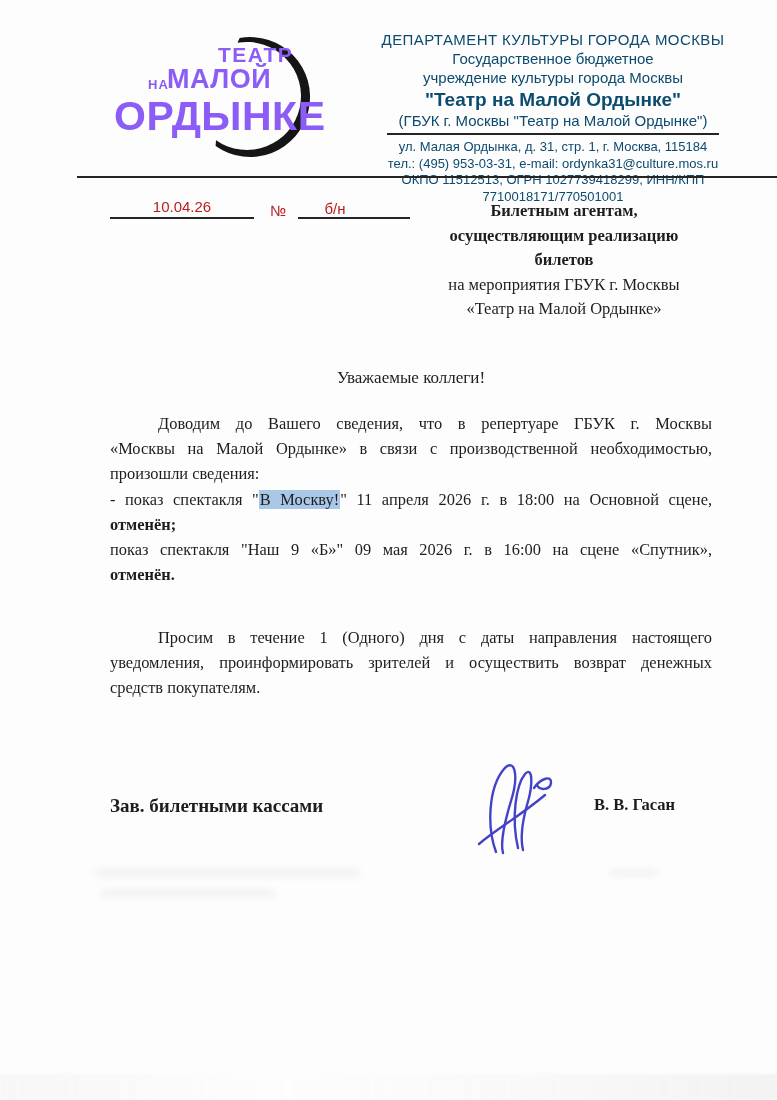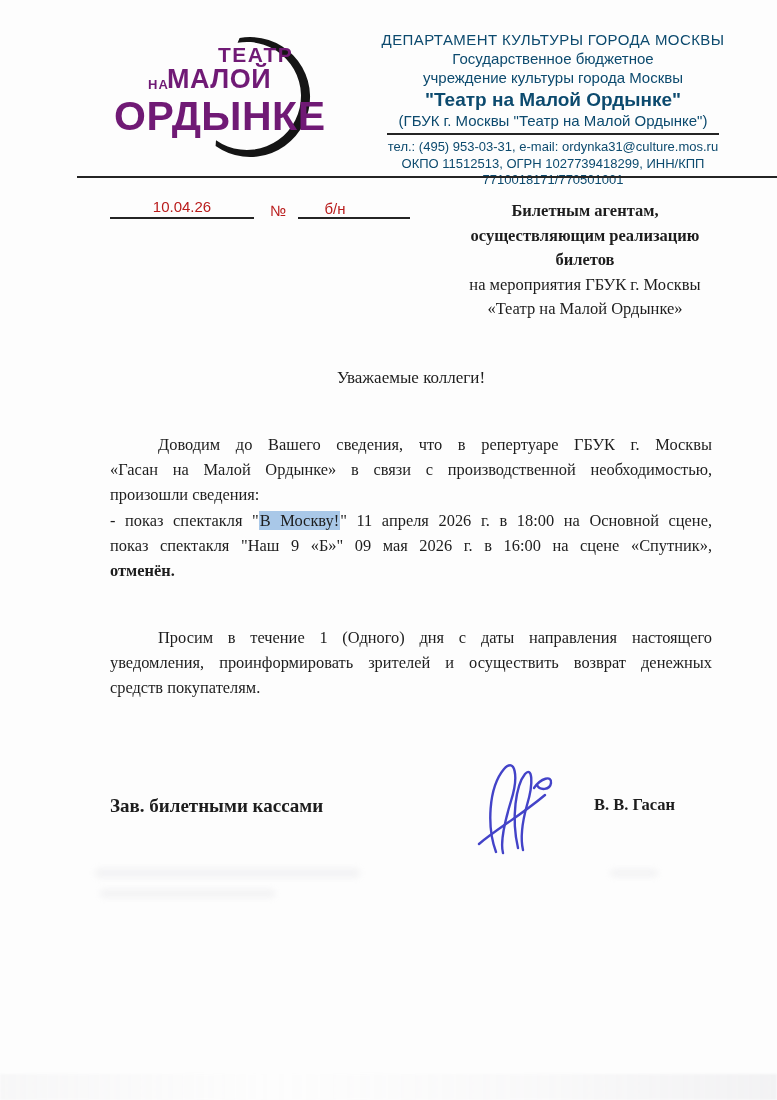--- a/index.html
+++ b/index.html
@@ -13,21 +13,21 @@
     font-family:"Liberation Serif", serif;
     color:var(--ink, #1d1d1d);
   }
 
   
   .logo{position:absolute;left:110px;top:28px;width:215px;height:142px;}
   .logo svg{position:absolute;left:0;top:0;}
   .logo .lg-txt{
     position:absolute;
     font-family:"Liberation Sans", sans-serif;
-    font-weight:600;color:#701a75;line-height:1;white-space:nowrap;
+    font-weight:600;color:#8b5cf6;line-height:1;white-space:nowrap;
   }
   .lg-teatr{left:108px;top:16px;font-size:21px;letter-spacing:1.5px;}
   .lg-na{left:38px;top:50px;font-size:13px;letter-spacing:1px;}
   .lg-maloy{left:57px;top:38px;font-size:27px;letter-spacing:.5px;}
   .lg-ordynke{left:4px;top:68px;font-size:41px;letter-spacing:.5px;}
 
   
   .org{
     position:absolute;left:330px;top:30px;width:446px;
     text-align:center;
@@ -54,32 +54,32 @@
   .ref-underline{
     display:inline-block;border-bottom:2px solid #242424;
     height:19px;vertical-align:bottom;
   }
   .ref-date{width:144px;text-align:center;}
   .ref-no{display:inline-block;margin:0 8px 0 12px;}
   .ref-num{width:112px;text-align:left;padding-left:26px;box-sizing:border-box;}
 
   
   .recipient{
-    position:absolute;left:439px;top:199px;width:292px;
+    position:absolute;left:418px;top:199px;width:292px;
     text-align:center;font-size:16.5px;line-height:24.5px;
   }
   .recipient .b{font-weight:bold;}
 
   
   .salutation{
     position:absolute;left:110px;top:368px;width:602px;
     text-align:center;font-size:17px;
   }
   .bodyblock{position:absolute;left:110px;width:602px;font-size:16.4px;}
-  .blk1{top:432px;}
+  .blk1{top:411px;}
   .blk2{top:625px;}
   .bline{height:25.2px;line-height:25.2px;white-space:nowrap;}
   .jline{text-align:justify;text-align-last:justify;-moz-text-align-last:justify;white-space:normal;height:25.2px;line-height:25.2px;}
   .indent{text-indent:48px;}
   .b{font-weight:bold;}
   .hl{background:var(--highlight,#a9c8e8);padding:0 1px;}
 
   
   .sig-title{position:absolute;left:110px;top:795px;font-size:19px;font-weight:bold;}
   .sig-name{position:absolute;left:594px;top:795px;font-size:16.5px;font-weight:bold;}
@@ -110,20 +110,21 @@
     <span class="lg-txt lg-ordynke">ОРДЫНКЕ</span>
   </div>
 
   <div class="org">
     <div class="org-l1">ДЕПАРТАМЕНТ КУЛЬТУРЫ ГОРОДА МОСКВЫ</div>
     <div class="org-l2">Государственное бюджетное</div>
     <div class="org-l2">учреждение культуры города Москвы</div>
     <div class="org-name">"Театр на Малой Ордынке"</div>
     <div class="org-full">(ГБУК г. Москвы "Театр на Малой Ордынке")</div>
     <div class="org-divider"></div>
+    <div class="org-small">ул. Малая Ордынка, д. 31, стр. 1, г. Москва, 115184</div>
     <div class="org-small">тел.: (495) 953-03-31, e-mail: ordynka31@culture.mos.ru</div>
     <div class="org-small">ОКПО 11512513, ОГРН 1027739418299, ИНН/КПП 7710018171/770501001</div>
   </div>
 
   <div class="header-rule"></div>
 
   <div class="refrow">
     <span class="ref-underline ref-date">10.04.26</span>
     <span class="ref-no">№</span>
     <span class="ref-underline ref-num">б/н</span>
@@ -134,23 +135,24 @@
     <div class="b">осуществляющим реализацию</div>
     <div class="b">билетов</div>
     <div>на мероприятия ГБУК г. Москвы</div>
     <div>«Театр на Малой Ордынке»</div>
   </div>
 
   <div class="salutation">Уважаемые коллеги!</div>
 
   <div class="bodyblock blk1">
     <div class="jline indent">Доводим до Вашего сведения, что в репертуаре ГБУК г. Москвы</div>
-    <div class="jline">«Гасан на Малой Ордынке» в связи с производственной необходимостью,</div>
+    <div class="jline">«Москвы на Малой Ордынке» в связи с производственной необходимостью,</div>
     <div class="bline">произошли сведения:</div>
     <div class="jline"><span>- показ спектакля "</span><span class="hl">В Москву!</span><span>" 11 апреля 2026 г. в 18:00 на Основной сцене,</span></div>
+    <div class="bline b">отменён;</div>
     <div class="jline">показ спектакля "Наш 9 «Б»" 09 мая 2026 г. в 16:00 на сцене «Спутник»,</div>
     <div class="bline b">отменён.</div>
   </div>
 
   <div class="bodyblock blk2">
     <div class="jline indent">Просим в течение 1 (Одного) дня с даты направления настоящего</div>
     <div class="jline">уведомления, проинформировать зрителей и осуществить возврат денежных</div>
     <div class="bline">средств покупателям.</div>
   </div>
 

